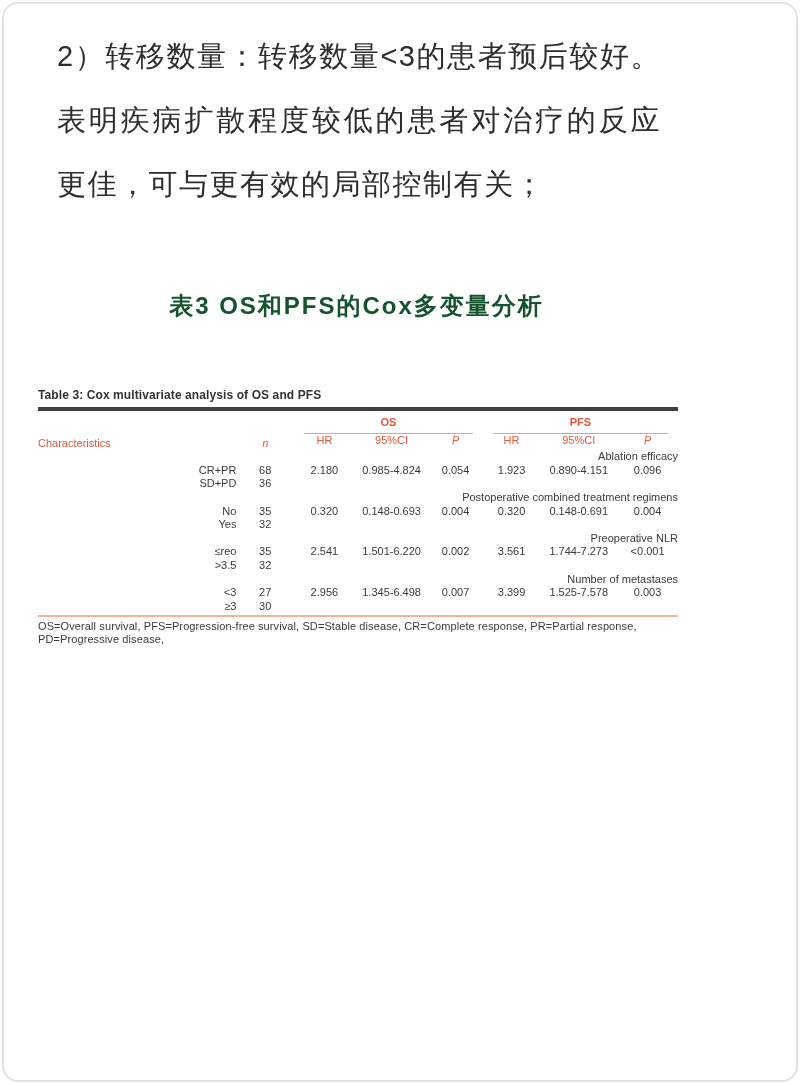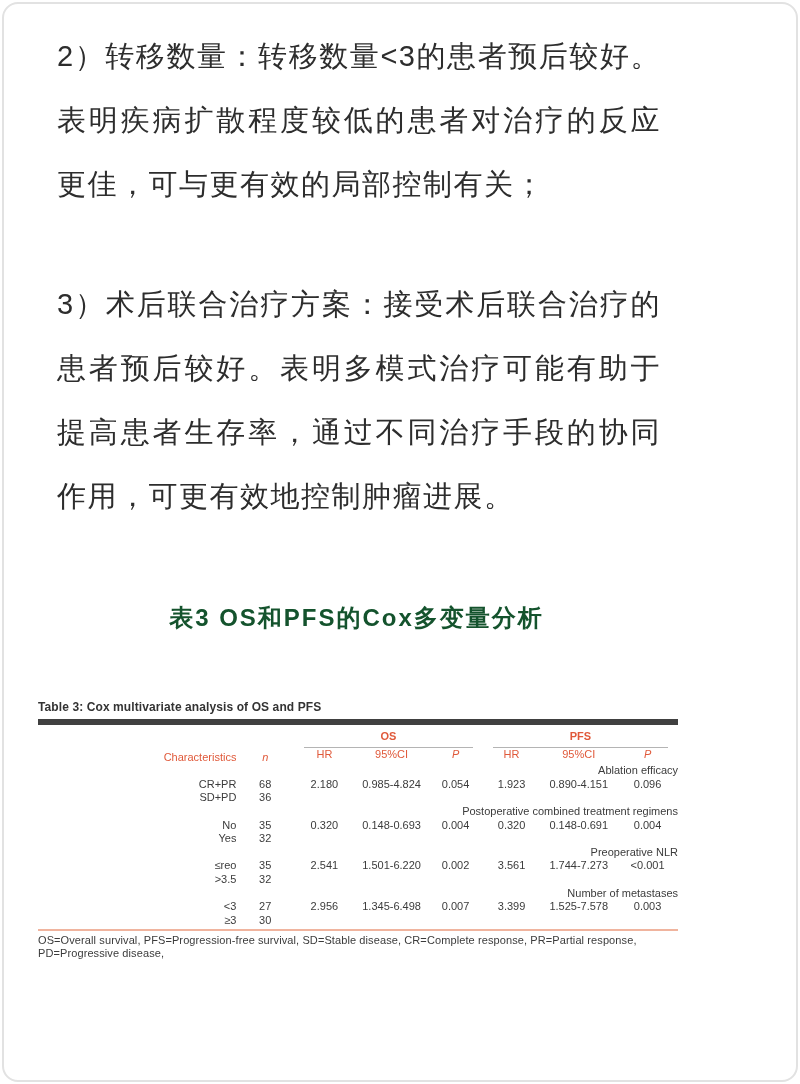--- a/index.html
+++ b/index.html
@@ -40,40 +40,39 @@
   table.cox col.c5{width:8.5%}
   table.cox col.c6{width:9%}
   table.cox col.c7{width:12%}
   table.cox col.c8{width:9.5%}
   table.cox th, table.cox td{
     padding:0;line-height:13.6px;font-weight:normal;vertical-align:bottom;
     white-space:nowrap;overflow:hidden;
   }
   thead tr.hrow1 th{padding-top:5px;}
   thead tr.hrow2 th{padding-bottom:3px;}
-  .rule-top{border-top:6px solid #404040;}
+  .rule-top{border-top:4px solid #404040;}
   .hd{color:#e0593a;font-weight:bold;}
   .hd-italic{font-style:italic;}
-  .t-left{text-align:right;}
+  .t-left{text-align:left;}
   .t-center{text-align:center;}
   .groupline{border-bottom:1px solid #b4b4b4;padding-bottom:3px;margin:0 10px;}
   td.c-label{text-align:right;}
   td.sub{padding-left:9px;}
   tbody tr td{color:#3b3b3b;}
   tbody tr.last td{border-bottom:2px solid #f0b49e;padding-bottom:2px;}
   .footnote{margin-top:3px;font-size:11px;line-height:13px;color:#3b3b3b;letter-spacing:.1px;}
 </style>
 </head>
 <body>
 
 <div class="content">
 
   <p class="para para-1">2）转移数量：转移数量&lt;3的患者预后较好。表明疾病扩散程度较低的患者对治疗的反应更佳，可与更有效的局部控制有关；</p>
 
-  <p class="para para-2">3）术后联合治疗方案：接受术后联合治疗的患者预后较好。表明多模式治疗可能有助于提高患者生存率，通过不同治疗手段的协同作用，可更有效地控制肿瘤进展。</p>
 
   <div class="section-title">表3  OS和PFS的Cox多变量分析</div>
 
   <div class="table-wrap">
     <div class="table-title">Table 3: Cox multivariate analysis of OS and PFS</div>
 
     <table class="cox">
       <colgroup>
         <col class="c1">
           <col class="c2">

